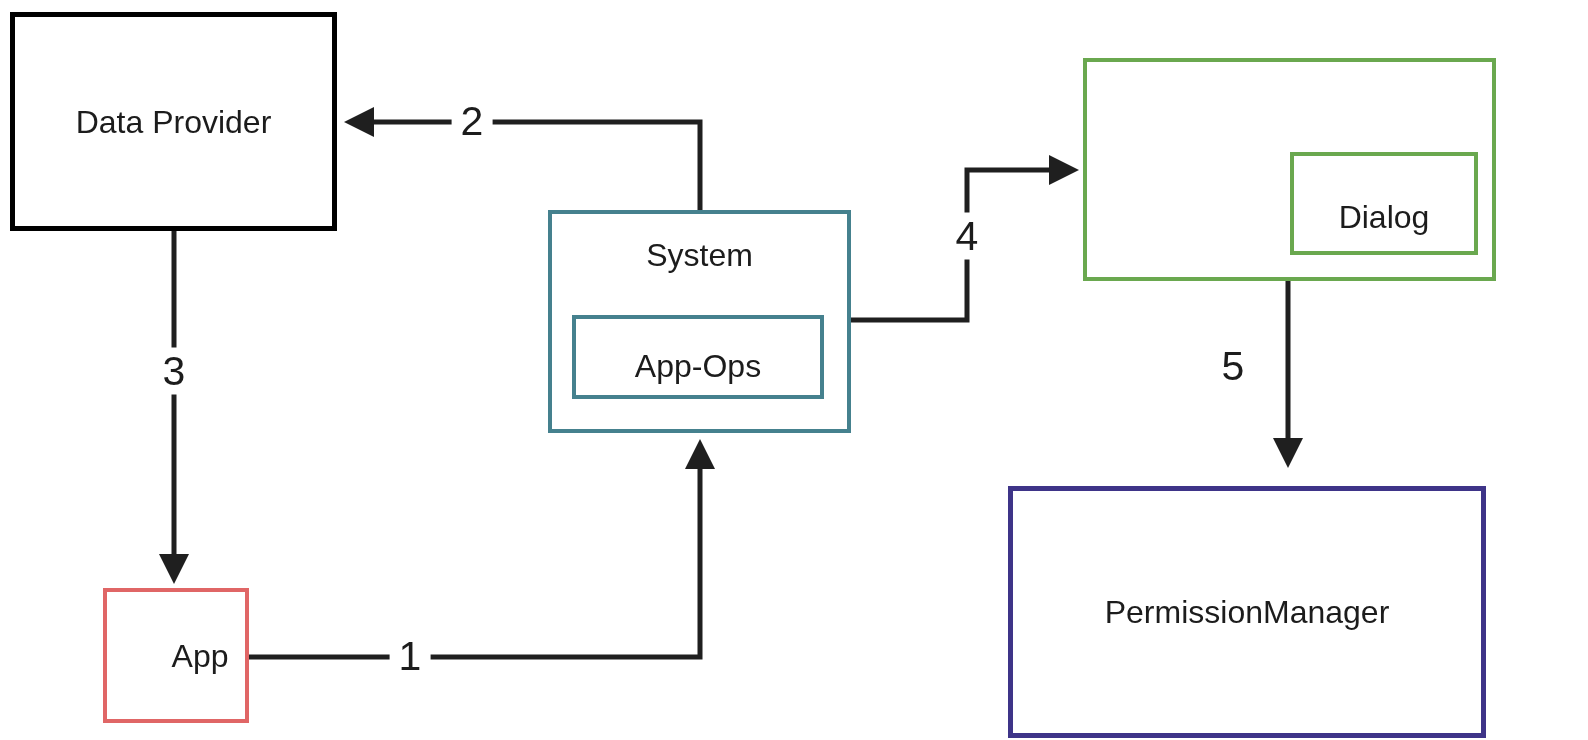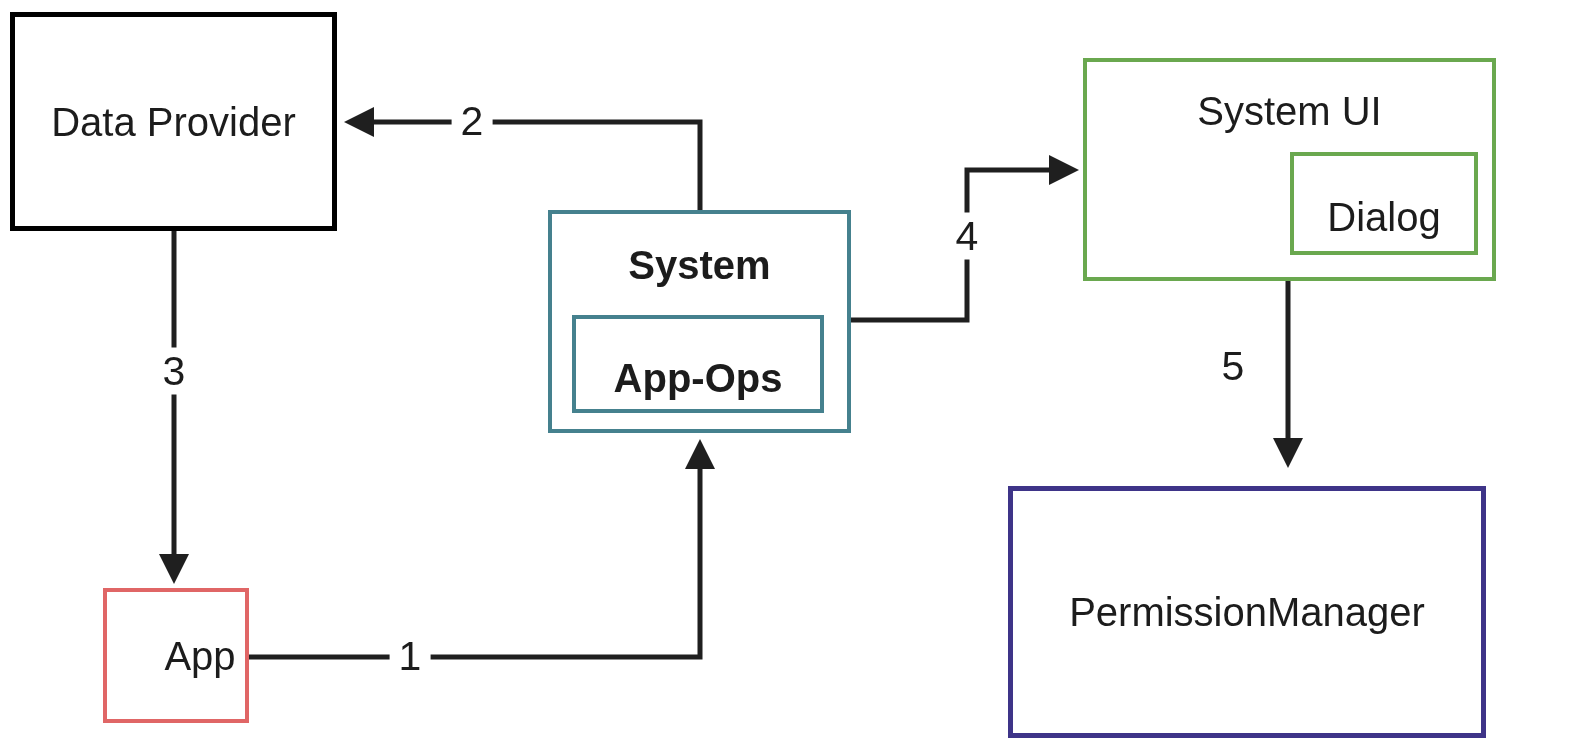--- a/index.html
+++ b/index.html
@@ -12,31 +12,31 @@
   }
   #wires{position:absolute;left:0;top:0;z-index:1;pointer-events:none;}
   .node{
     position:absolute;
     background:#fff;
     box-sizing:border-box;
     z-index:2;
     color:#1c1c1c;
   }
   .node .title{
-    font-size:40px;
+    font-size:32px;
     line-height:46px;
     color:#1c1c1c;
     white-space:nowrap;
   }
   .center{display:flex;align-items:center;justify-content:center;}
   .top-title{text-align:center;}
   #node-data-provider{left:10px;top:12px;width:327px;height:219px;border:5px solid #000;}
   #node-system{left:548px;top:210px;width:303px;height:223px;border:4px solid #45818e;}
-  #node-system .title{margin-top:28px;font-weight:bold;}
-  #node-app-ops{position:absolute;left:20px;top:101px;width:252px;height:98px;border:4px solid #45818e;}
+  #node-system .title{margin-top:18px;}
+  #node-app-ops{position:absolute;left:20px;top:101px;width:252px;height:84px;border:4px solid #45818e;}
   #node-system-ui{left:1083px;top:58px;width:413px;height:223px;border:4px solid #6aa84f;}
   #node-system-ui .title{margin-top:26px;}
   #node-dialog{position:absolute;left:203px;top:90px;width:188px;height:103px;border:4px solid #404040;}
   #node-permission-manager{left:1008px;top:486px;width:478px;height:252px;border:5px solid #3e3488;}
   #node-app{left:103px;top:588px;width:146px;height:135px;border:4px solid #e06666;}
   .edge-label{
     position:absolute;
     z-index:3;
     transform:translate(-50%,-50%);
     background:#fff;
@@ -73,21 +73,20 @@
   </div>
 
   <div class="node top-title" id="node-system" style="border-color: rgb(69, 129, 142);">
     <div class="title">System</div>
     <div class="node center" id="node-app-ops" style="border-color: rgb(69, 129, 142);">
       <span class="title">App-Ops</span>
     </div>
   </div>
 
   <div class="node top-title" id="node-system-ui" style="border-color: rgb(106, 168, 79);">
-    <div class="title">System UI</div>
     <div class="node center" id="node-dialog" style="border-color: rgb(106, 168, 79);">
       <span class="title">Dialog</span>
     </div>
   </div>
 
   <div class="node center" id="node-permission-manager" style="border-color: rgb(62, 52, 136);">
     <span class="title">PermissionManager</span>
   </div>
 
   <div class="node center" id="node-app" style="border-color: rgb(224, 102, 102); padding-left: 48px;">

